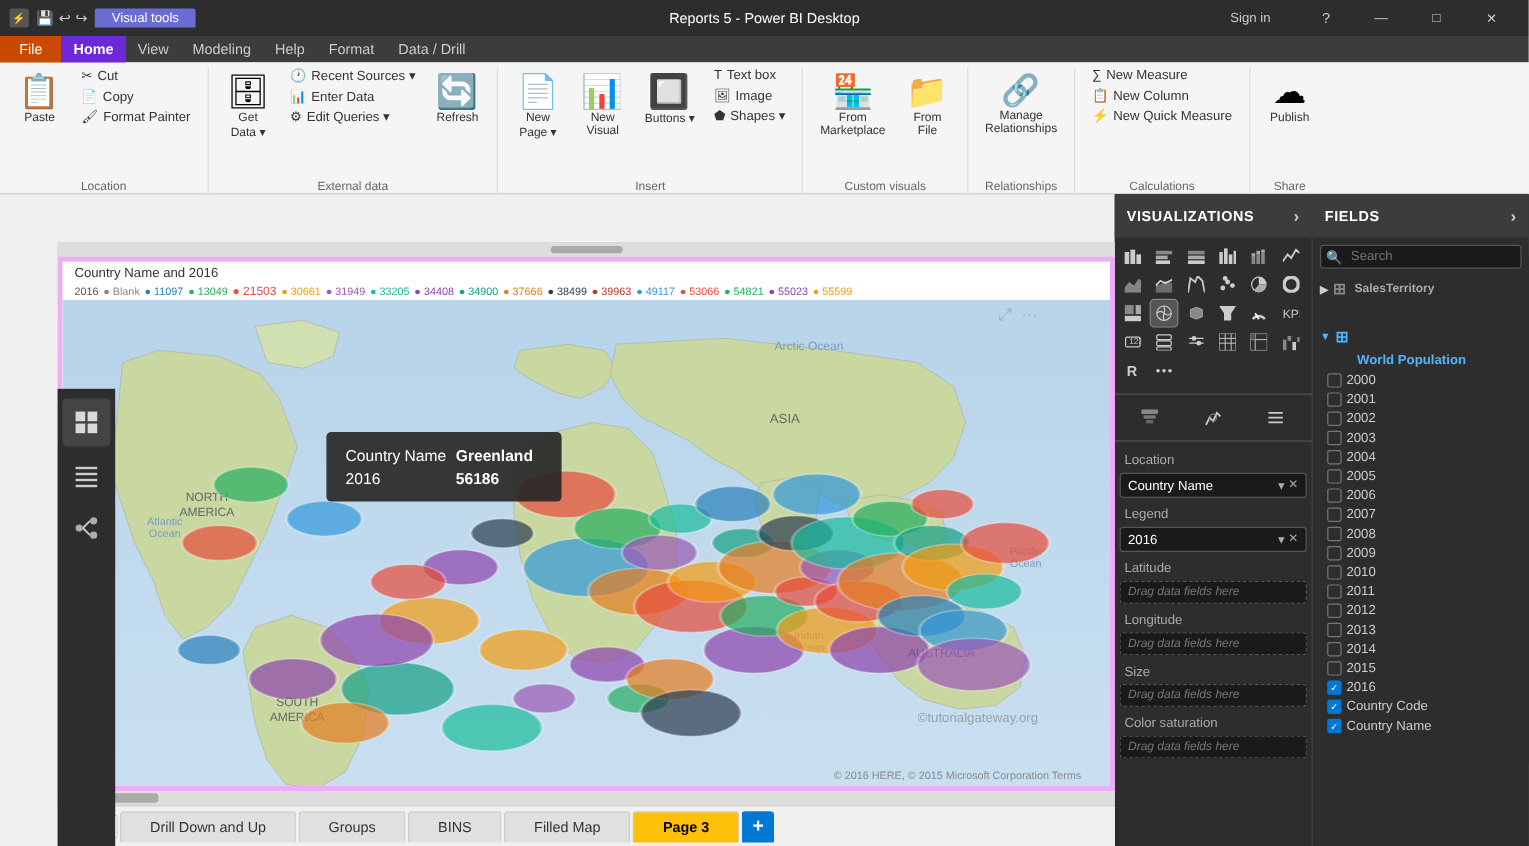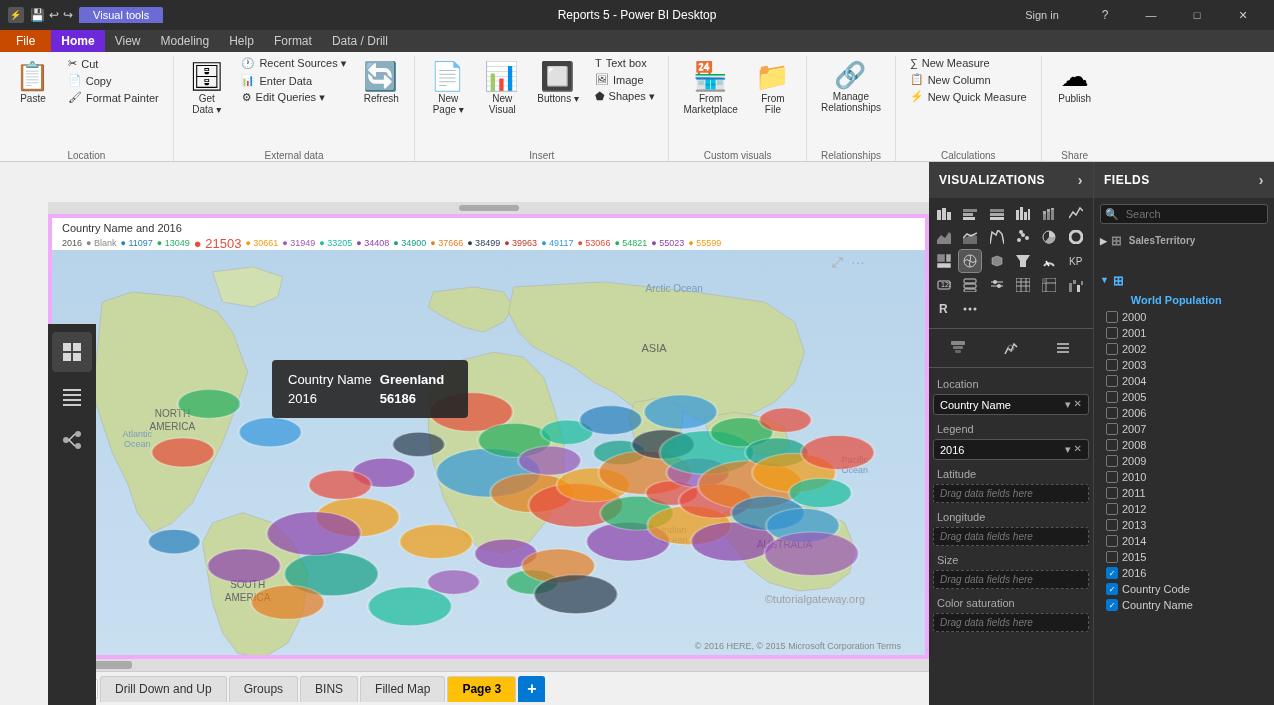--- a/index.html
+++ b/index.html
@@ -168,21 +168,21 @@
       justify-content: center;
       cursor: pointer;
       color: #666;
       font-size: 10px;
       border: 1px solid #ccc;
       border-radius: 2px;
       background: #fff;
     }
     .page-tab {
       height: 26px;
-      padding: 0 14px;
+      padding: 0 24px;
       display: flex;
       align-items: center;
       cursor: pointer;
       font-size: 12px;
       border: 1px solid #ccc;
       border-bottom: none;
       border-radius: 3px 3px 0 0;
       background: #e0e0e0;
       color: #333;
     }
@@ -647,21 +647,21 @@
     </div>
     <div class="canvas-inner">
 
       <div class="chart-title">Country Name and 2016</div>
 
       <div class="legend-strip">
         <span style="font-size:9px;color:#555;">2016</span>
         <span style="font-size:9px;color:#888;">● Blank</span>
         <span style="font-size:9px;color:#2980b9;">● 11097</span>
         <span style="font-size:9px;color:#27ae60;">● 13049</span>
-        <span style="font-size:13px;color:#e74c3c;">● 21503</span>
+        <span style="font-size:10px;color:#e74c3c;">● 21503</span>
         <span style="font-size:9px;color:#f39c12;">● 30661</span>
         <span style="font-size:9px;color:#9b59b6;">● 31949</span>
         <span style="font-size:9px;color:#1abc9c;">● 33205</span>
         <span style="font-size:9px;color:#8e44ad;">● 34408</span>
         <span style="font-size:9px;color:#16a085;">● 34900</span>
         <span style="font-size:9px;color:#e67e22;">● 37666</span>
         <span style="font-size:9px;color:#2c3e50;">● 38499</span>
         <span style="font-size:9px;color:#c0392b;">● 39963</span>
         <span style="font-size:9px;color:#3498db;">● 49117</span>
         <span style="font-size:9px;color:#e74c3c;">● 53066</span>

